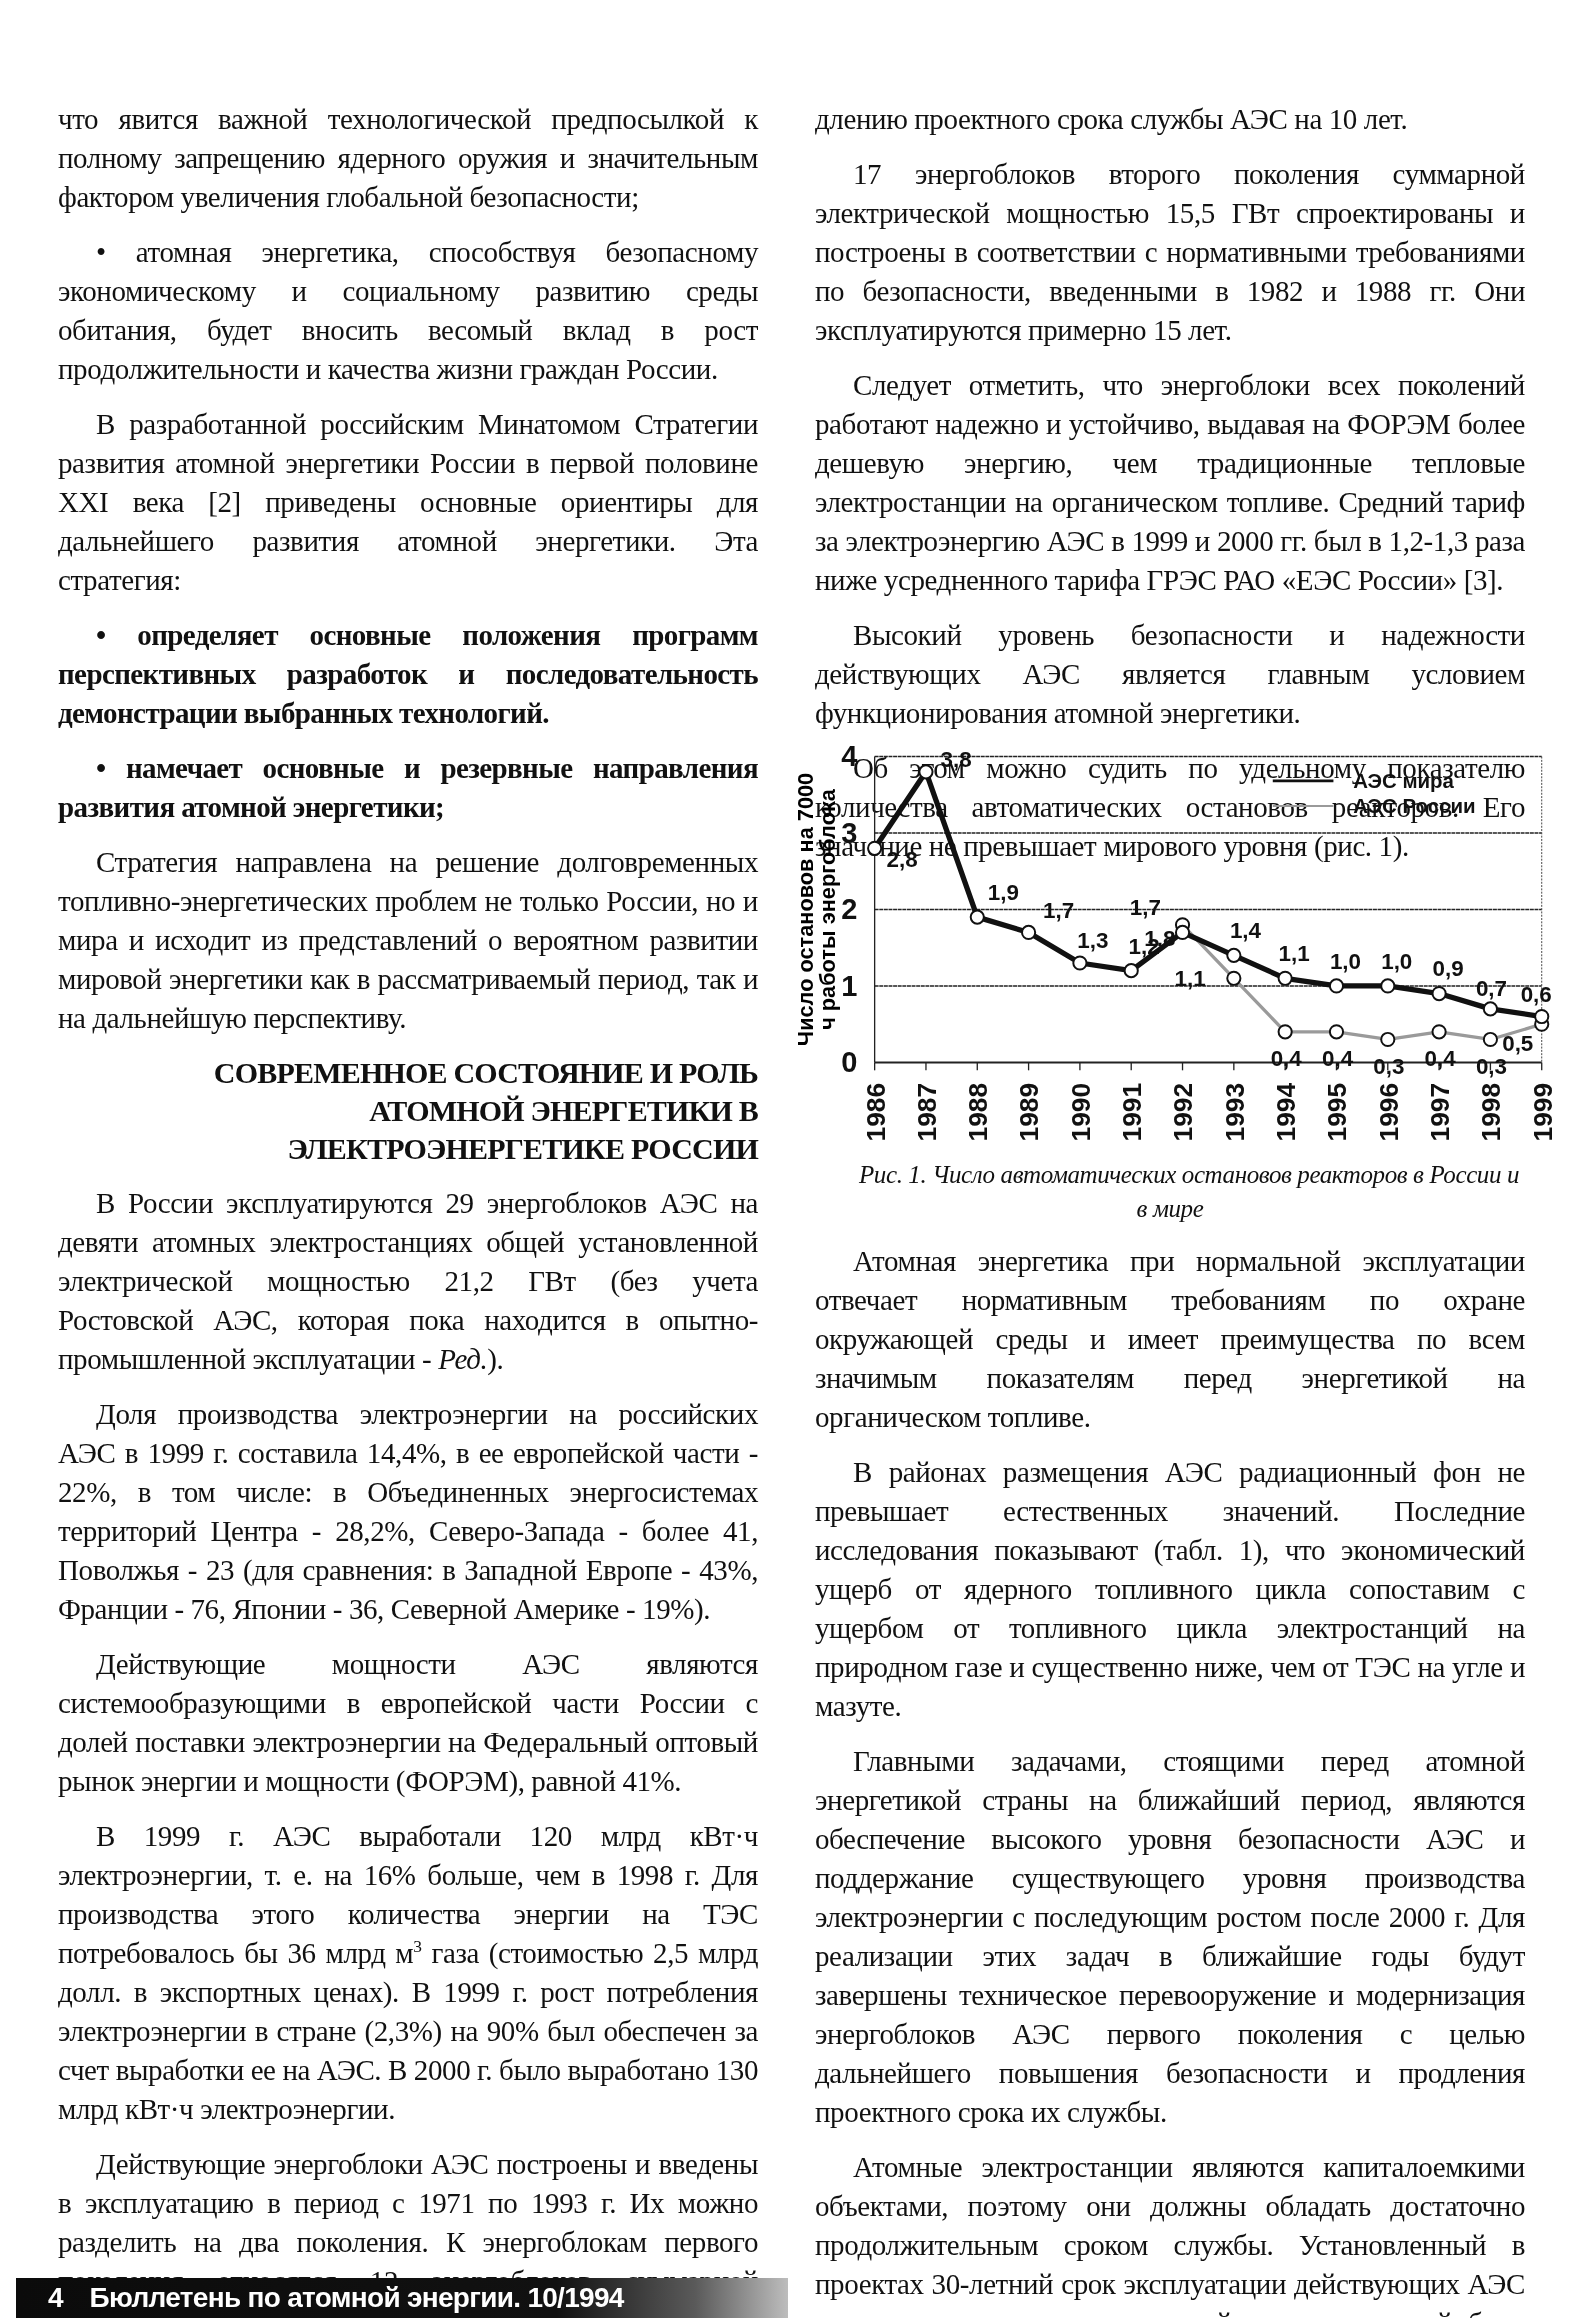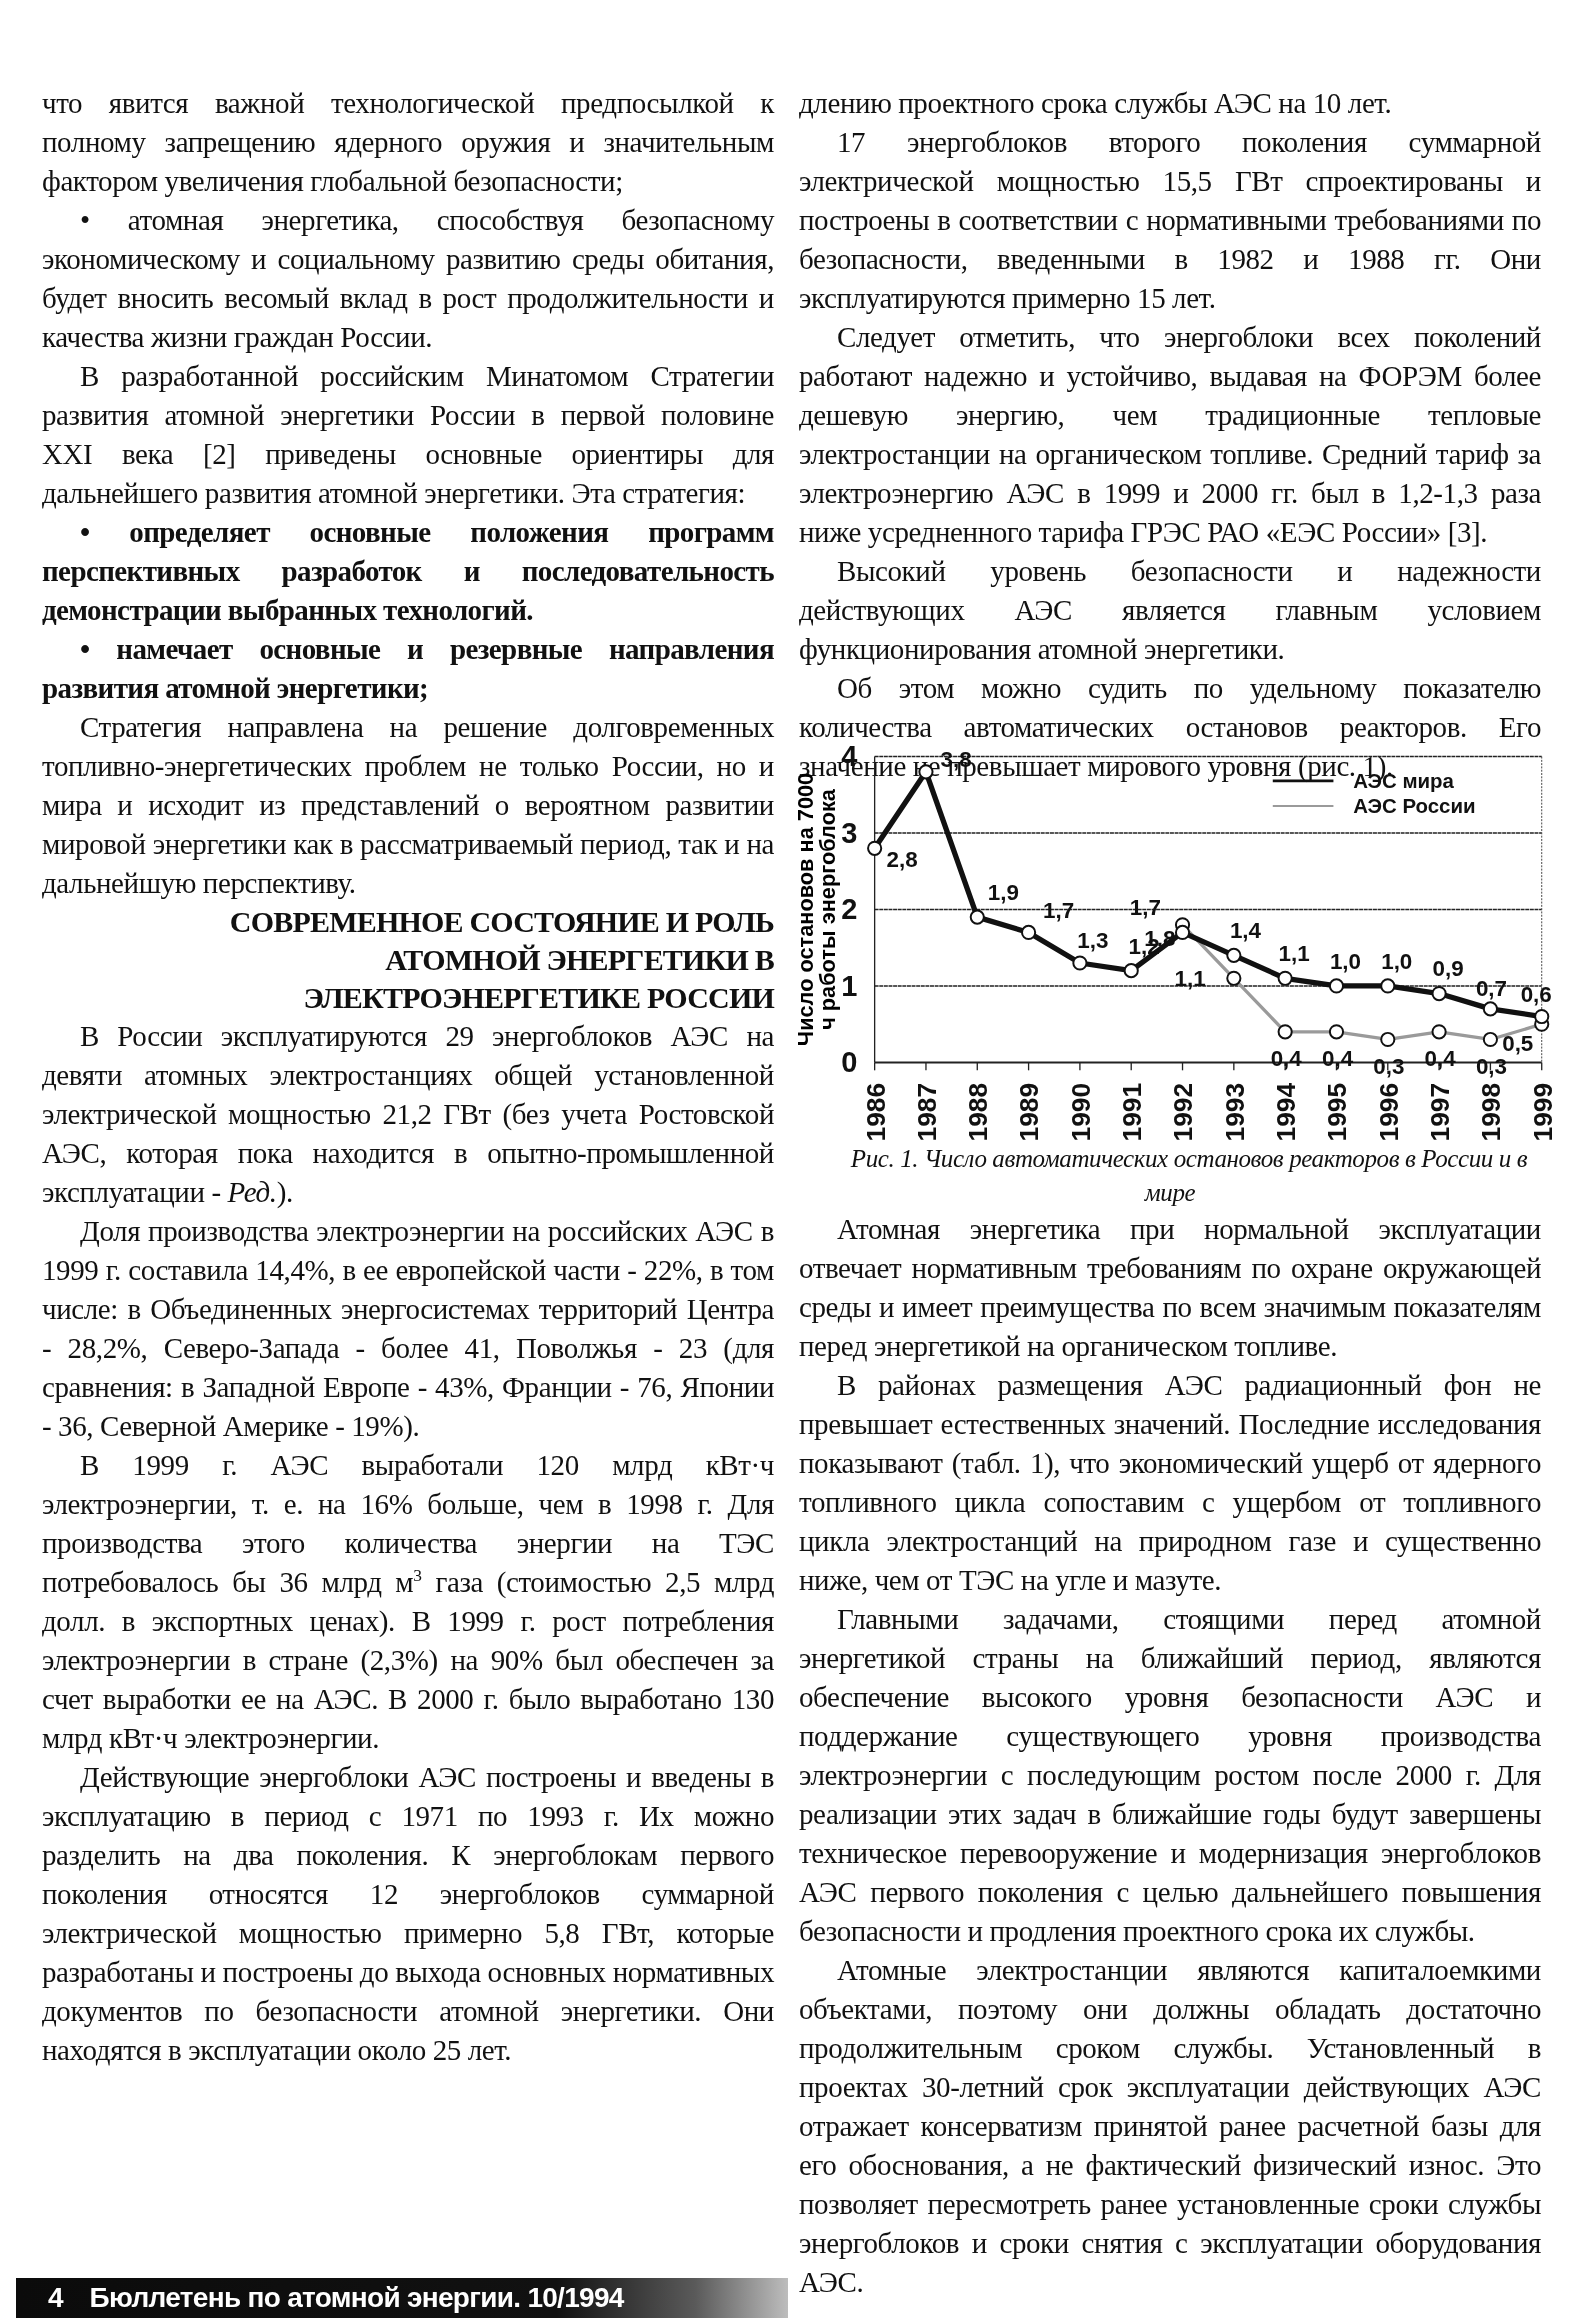--- a/index.html
+++ b/index.html
@@ -9,21 +9,21 @@
     color: #111;
   }
   .col {
     position: absolute; top: 84px;
     font-size: 29px; line-height: 39px;
     text-align: justify; letter-spacing: -0.4px;
     transform-origin: left top;
   }
   .col-left { left: 42px; width: 732px; }
   .col-right { left: 799px; width: 742px; }
-  .col p { margin: 0; text-indent: 38px; hyphens: manual; }
+  .col p { margin: 16px; text-indent: 38px; hyphens: manual; }
   .col p.noindent { text-indent: 0; }
   .col p.bold { font-weight: bold; letter-spacing: -0.6px; }
   .col p .it { font-style: italic; }
   .heading {
     margin: 14.5px 0 12px 0; font-weight: bold; text-align: right;
     font-size: 30px; line-height: 38px; letter-spacing: -0.8px; text-indent: 0;
   }
   sup { font-size: 60%; line-height: 0; }
 
   
@@ -51,20 +51,21 @@
 <div class="col col-left">
   <p class="noindent">что явится важной технологической предпосылкой к полному запрещению ядерного оружия и значительным фактором увеличения глобальной безопасности;</p>
   <p>• атомная энергетика, способствуя безопасному экономическому и социальному развитию среды обитания, будет вносить весомый вклад в рост продолжительности и качества жизни граждан России.</p>
   <p>В разработанной российским Минатомом Стратегии развития атомной энергетики России в первой половине XXI века [2] приведены основные ориентиры для дальнейшего развития атомной энергетики. Эта стратегия:</p>
   <p class="bold">• определяет основные положения программ перспективных разработок и последовательность демонстрации выбранных технологий.</p>
   <p class="bold">• намечает основные и резервные направления развития атомной энергетики;</p>
   <p>Стратегия направлена на решение долговременных топливно-энергетических проблем не только России, но и мира и исходит из представлений о вероятном развитии мировой энергетики как в рассматриваемый период, так и на дальнейшую перспективу.</p>
   <p class="heading">СОВРЕМЕННОЕ СОСТОЯНИЕ И РОЛЬ АТОМНОЙ ЭНЕРГЕТИКИ В ЭЛЕКТРОЭНЕРГЕТИКЕ РОССИИ</p>
   <p><span>В России эксплуатируются 29 энергоблоков АЭС на девяти атомных электростанциях общей установленной электрической мощностью 21,2 ГВт (без учета Ростовской АЭС, которая пока находится в опытно-промышленной эксплуатации - </span><span class="it">Ред.</span><span>).</span></p>
   <p>Доля производства электроэнергии на российских АЭС в 1999 г. составила 14,4%, в ее европейской части - 22%, в том числе: в Объединенных энергосистемах территорий Центра - 28,2%, Северо-Запада - более 41, Поволжья - 23 (для сравнения: в Западной Европе - 43%, Франции - 76, Японии - 36, Северной Америке - 19%).</p>
+  <p>Действующие мощности АЭС являются системообразующими в европейской части России с долей поставки электроэнергии на Федеральный оптовый рынок энергии и мощности (ФОРЭМ), равной 41%.</p>
   <p><span>В 1999 г. АЭС выработали 120 млрд кВт·ч электроэнергии, т. е. на 16% больше, чем в 1998 г. Для производства этого количества энергии на ТЭС потребовалось бы 36 млрд м</span><sup>3</sup><span> газа (стоимостью 2,5 млрд долл. в экспортных ценах). В 1999 г. рост потребления электроэнергии в стране (2,3%) на 90% был обеспечен за счет выработки ее на АЭС. В 2000 г. было выработано 130 млрд кВт·ч электроэнергии.</span></p>
   <p>Действующие энергоблоки АЭС построены и введены в эксплуатацию в период с 1971 по 1993 г. Их можно разделить на два поколения. К энергоблокам первого поколения относятся 12 энергоблоков суммарной электрической мощностью примерно 5,8 ГВт, которые разработаны и построены до выхода основных нормативных документов по безопасности атомной энергетики. Они находятся в эксплуатации около 25 лет.</p>
 
 </div>
 
 <div class="col col-right">
   <p class="noindent">длению проектного срока службы АЭС на 10 лет.</p>
   <p>17 энергоблоков второго поколения суммарной электрической мощностью 15,5 ГВт спроектированы и построены в соответствии с нормативными требованиями по безопасности, введенными в 1982 и 1988 гг. Они эксплуатируются примерно 15 лет.</p>
   <p>Следует отметить, что энергоблоки всех поколений работают надежно и устойчиво, выдавая на ФОРЭМ более дешевую энергию, чем традиционные тепловые электростанции на органическом топливе. Средний тариф за электроэнергию АЭС в 1999 и 2000 гг. был в 1,2-1,3 раза ниже усредненного тарифа ГРЭС РАО «ЕЭС России» [3].</p>
   <p>Высокий уровень безопасности и надежности действующих АЭС является главным условием функционирования атомной энергетики.</p>

